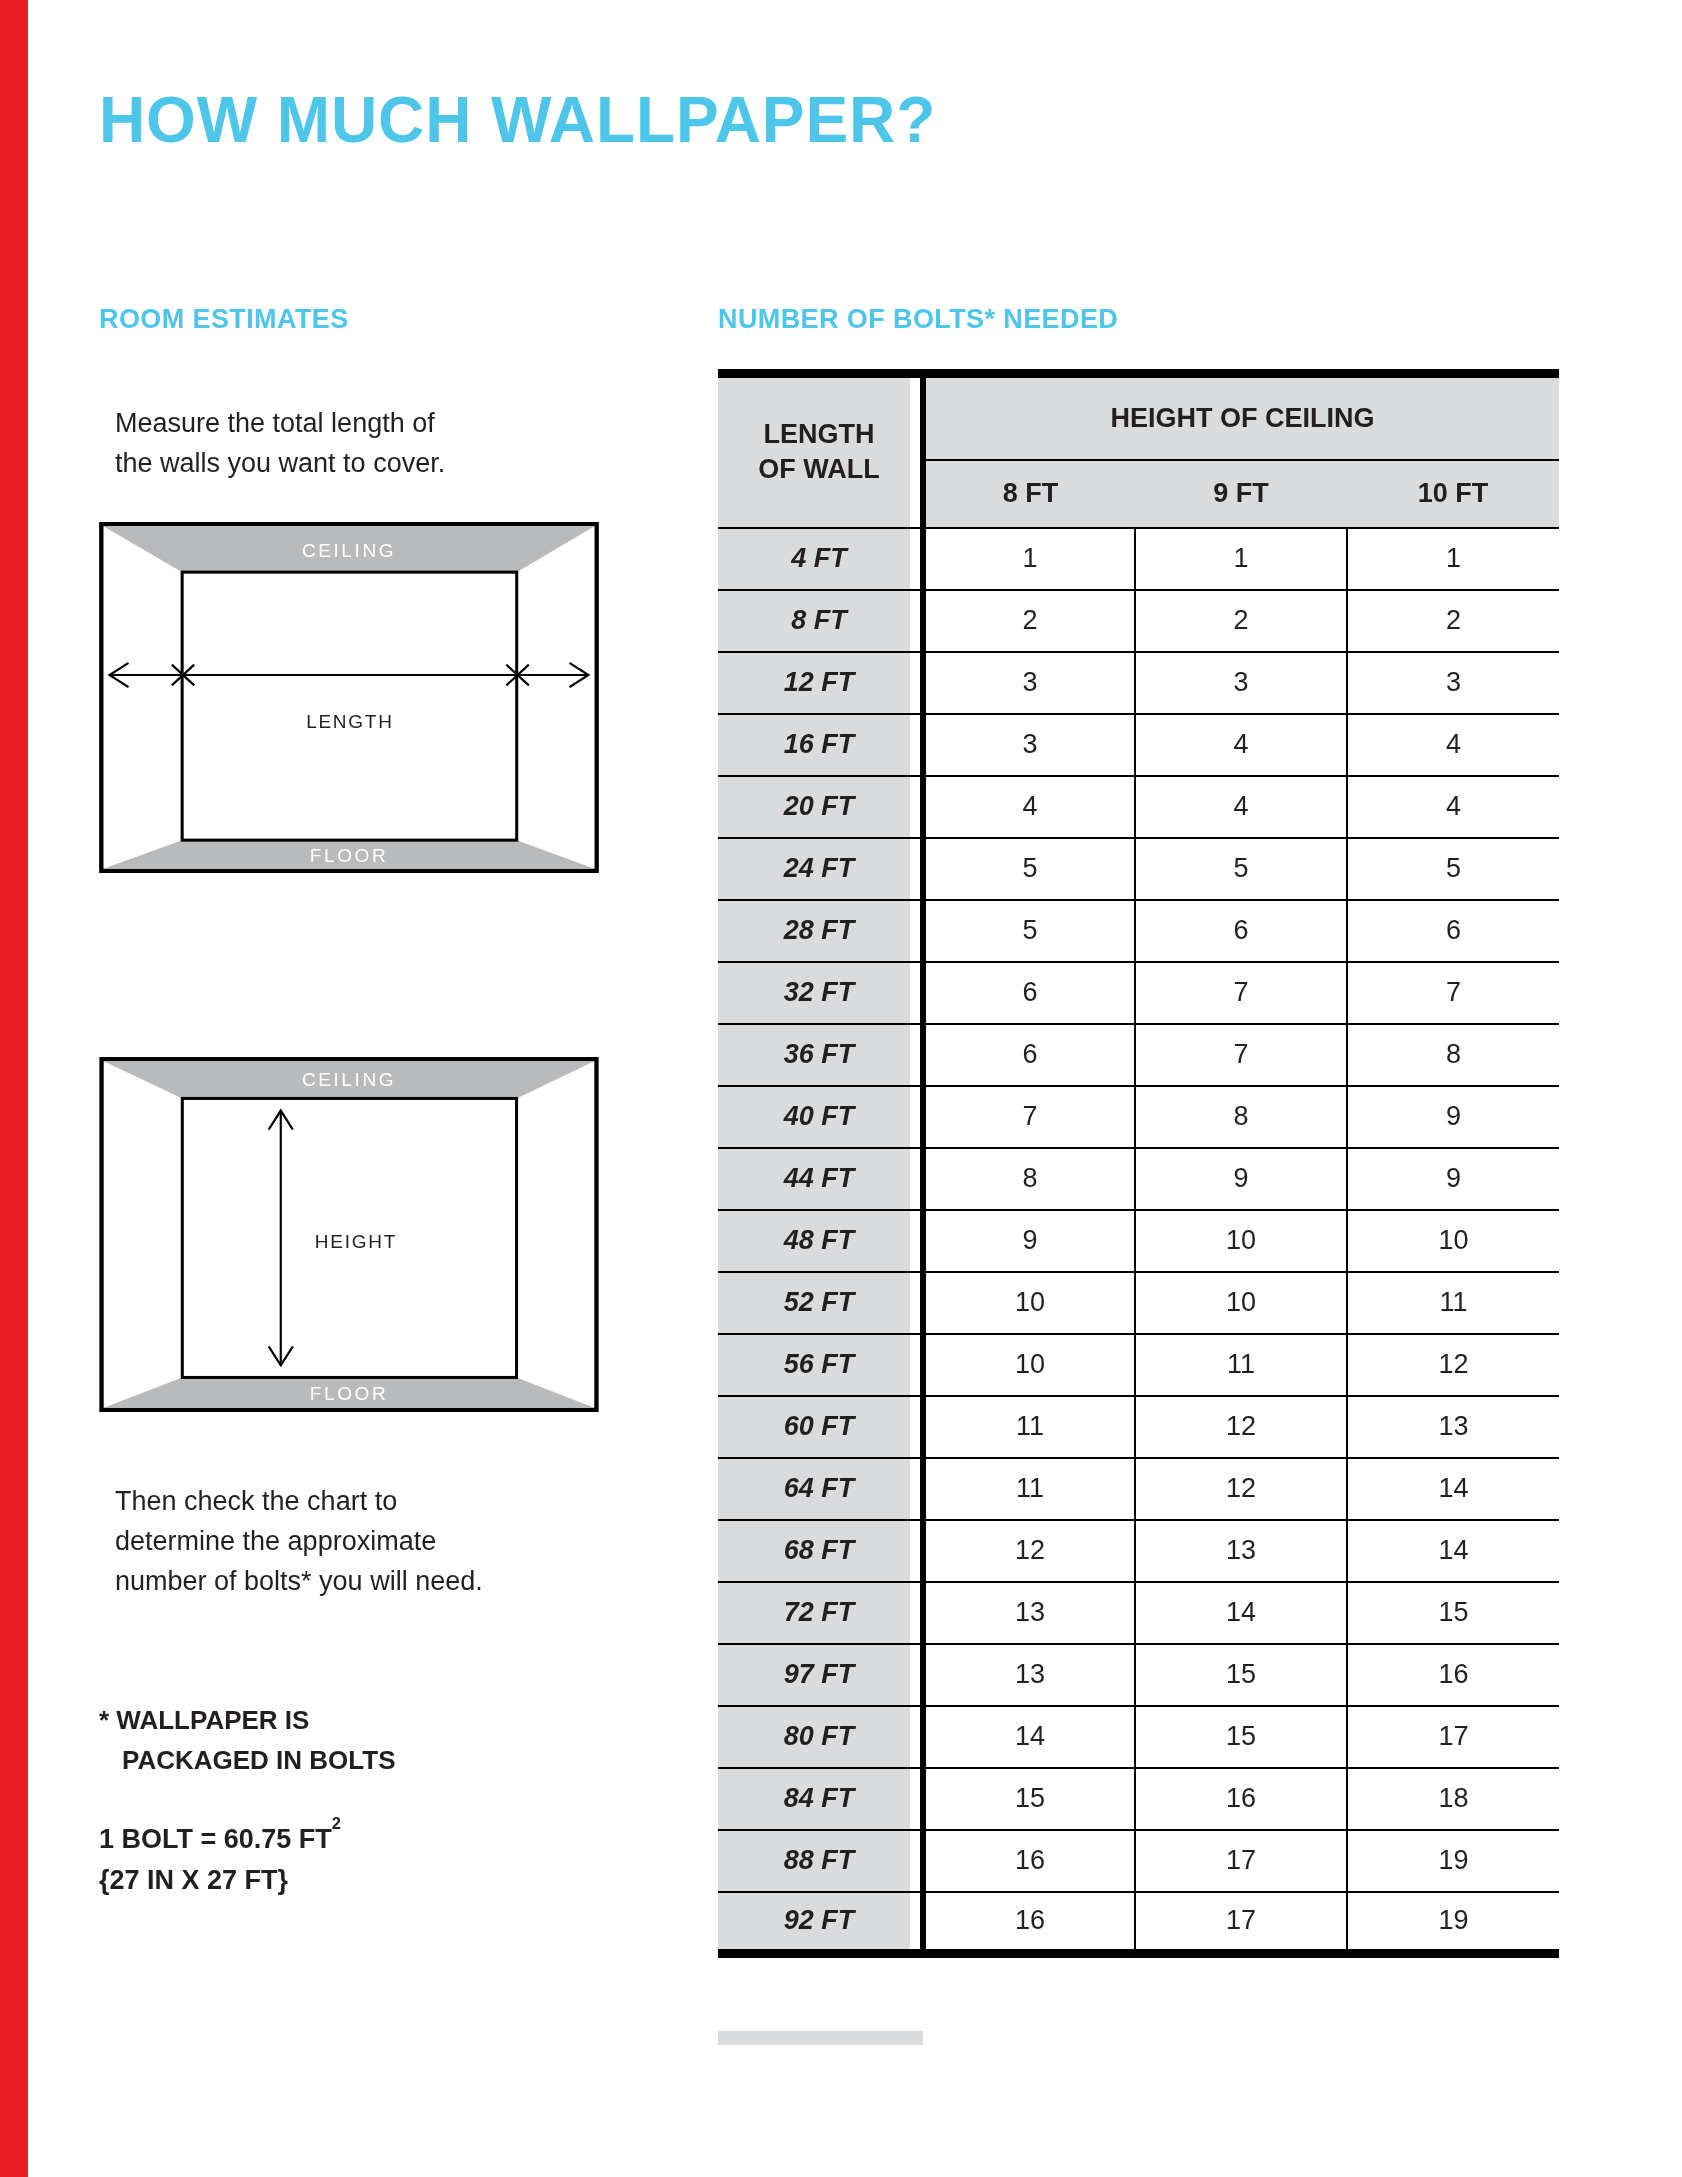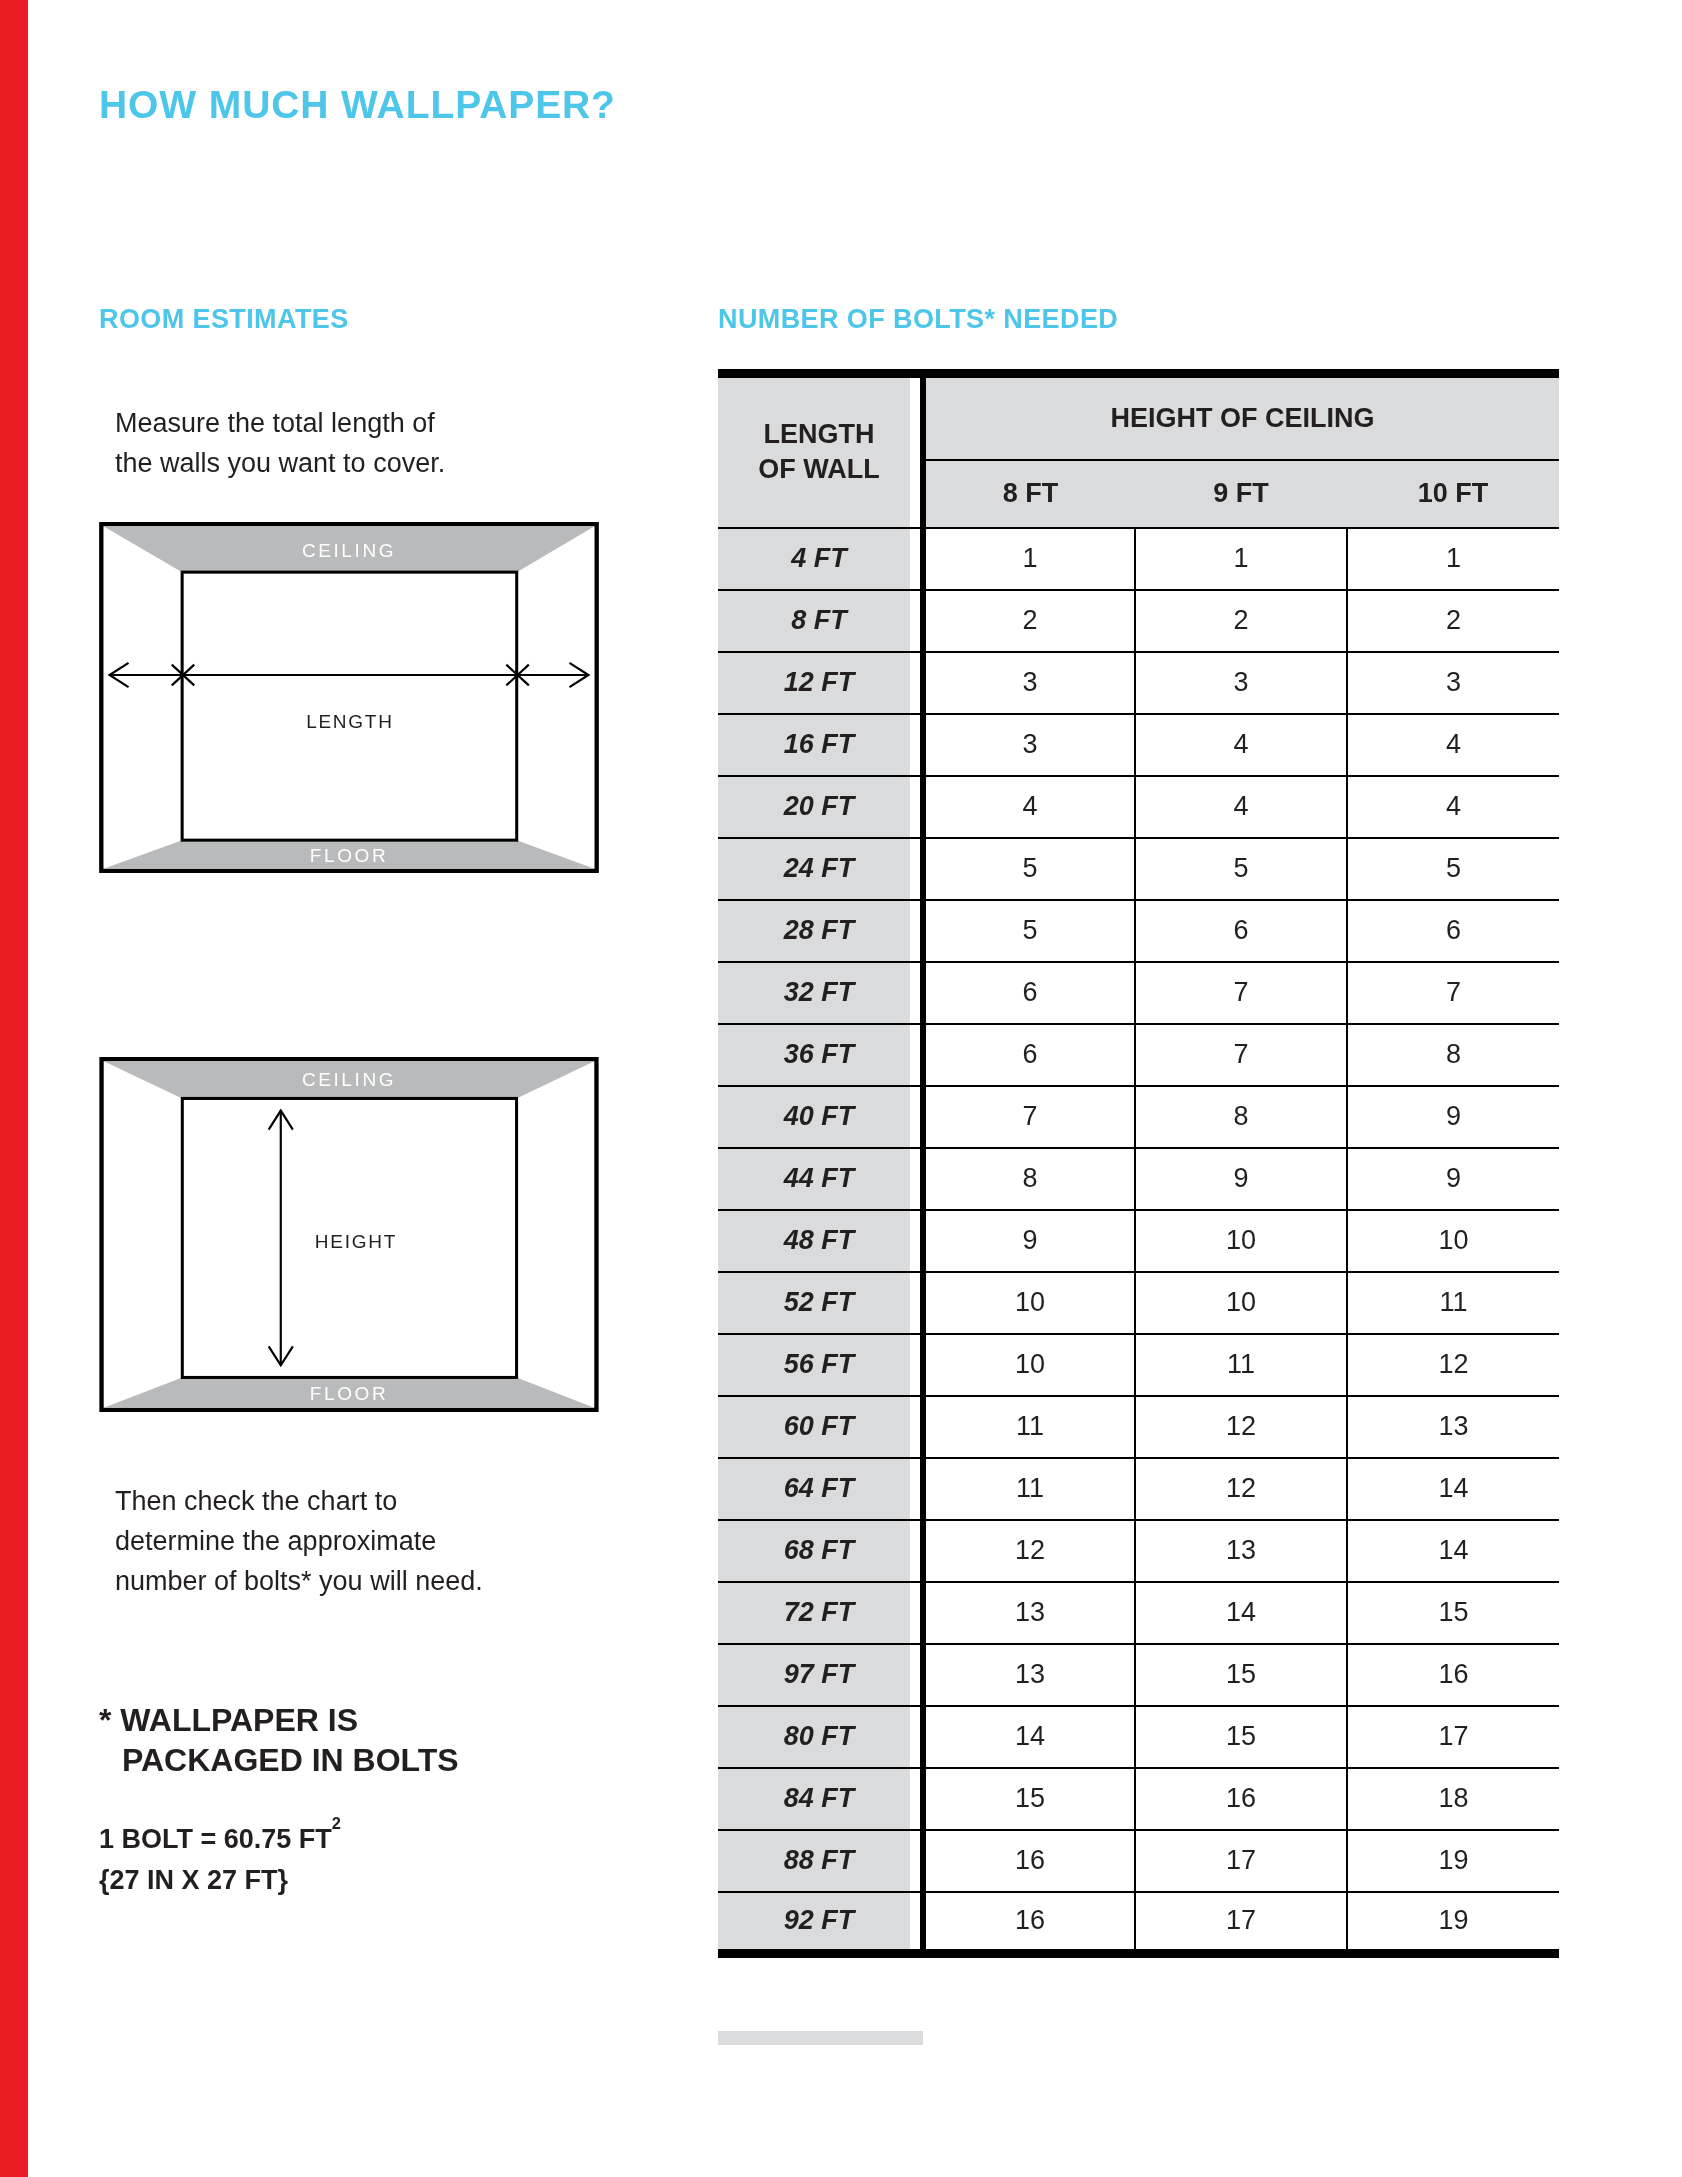--- a/index.html
+++ b/index.html
@@ -7,39 +7,39 @@
     --stripe-red:#EC1C24;
     --table-gray:#DADBDC;
     --diagram-gray:#B9BABC;
     --ink:#231F20;
   }
   *{box-sizing:border-box;}
   body{margin:0;background:#ffffff;font-family:"Liberation Sans",sans-serif;color:var(--ink);}
   .page{position:relative;width:1683px;height:2177px;background:#ffffff;overflow:hidden;}
   .stripe{position:absolute;left:0;top:0;width:28px;height:2177px;background:var(--stripe-red);}
 
-  .title{position:absolute;left:99px;top:83px;margin:0;font-size:39px;font-weight:bold;color:var(--accent-blue);letter-spacing:0.9px;}
+  .title{position:absolute;left:99px;top:83px;margin:0;font-size:64px;font-weight:bold;color:var(--accent-blue);letter-spacing:0.9px;}
 
   .section-heading{margin:0;font-size:27px;font-weight:bold;color:var(--accent-blue);letter-spacing:0.4px;}
   #room-heading{position:absolute;left:99px;top:304px;}
   #table-heading{position:absolute;left:718px;top:304px;width:840px;text-align:left;}
 
   .bodytext{margin:16px;font-size:27px;line-height:40px;color:var(--ink);}
   #p1{position:absolute;left:99px;top:387px;}
   #p2{position:absolute;left:99px;top:927px;}
   #p3{position:absolute;left:99px;top:1465px;}
 
   #diagram1{position:absolute;left:99px;top:522px;}
   #diagram2{position:absolute;left:99px;top:1057px;}
   svg text{font-family:"Liberation Sans",sans-serif;}
   .diag-label-light{fill:#ffffff;font-size:22px;letter-spacing:3px;}
   .diag-label-dark{fill:var(--ink);font-size:22px;letter-spacing:2px;}
   .diag-stroke{stroke:#000;stroke-width:2.5;fill:none;}
 
-  #footnote{position:absolute;left:99px;top:1700px;font-size:32px;font-weight:bold;line-height:40px;}
+  #footnote{position:absolute;left:99px;top:1700px;font-size:26px;font-weight:bold;line-height:40px;}
   #footnote .l2{padding-left:23px;}
   #bolt-info{position:absolute;left:99px;top:1812px;font-size:27px;font-weight:bold;line-height:41px;}
   #bolt-info sup{font-size:16.4px;position:relative;top:-9.5px;}
 
   #bolts-table{position:absolute;left:718px;top:369px;width:840px;border-collapse:collapse;table-layout:fixed;
     border-top:9.5px solid #000;border-bottom:9.5px solid #000;}
   #bolts-table th,#bolts-table td{padding:0;text-align:center;vertical-align:middle;}
   #bolts-table thead th{background:var(--table-gray);font-weight:bold;font-size:27px;color:var(--ink);}
   #bolts-table .corner{border-right:6px solid #000;border-bottom:2.6px solid #000;
     background:linear-gradient(to right,var(--table-gray) 0 192px,#ffffff 192px);line-height:35px;}

